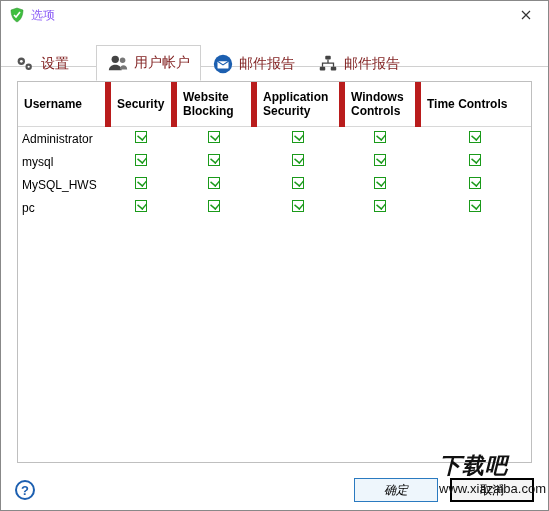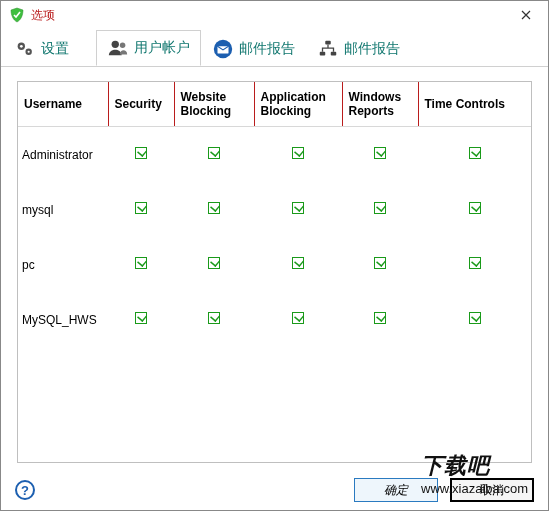--- a/index.html
+++ b/index.html
@@ -21,46 +21,46 @@
       height: 28px;
     }
     .titlebar-left {
       display: flex;
       align-items: center;
       gap: 6px;
     }
     .app-icon {
       width: 16px; height: 16px;
     }
-    .title-text { font-size: 12px; color: #b91c1c; }
+    .title-text { font-size: 12px; color: #8b5cf6; }
     .close-btn {
       width: 28px; height: 20px;
       display: flex; align-items: center; justify-content: center;
       cursor: pointer;
     }
     .close-btn svg { width: 10px; height: 10px; }
     .tabbar {
       display: flex;
       align-items: flex-end;
       padding: 0 2px;
       border-bottom: 1px solid #d0d0d0;
       height: 38px;
     }
     .tab {
       display: flex;
       align-items: center;
       gap: 5px;
       padding: 6px 10px;
       font-size: 14px;
-      color: #0f766e;
+      color: #7f1d1d;
       cursor: pointer;
       border: 1px solid transparent;
       border-bottom: none;
       position: relative;
-      top: 0;
+      top: 15px;
     }
     .tab.active {
       background: #fff;
       border: 1px solid #d0d0d0;
       border-bottom: 1px solid #fff;
       font-weight: 500;
       margin-left: 16px;
     }
     .tab-icon { width: 22px; height: 22px; display:flex; align-items:center; justify-content:center; }
     .content {
@@ -75,28 +75,28 @@
     table {
       width: 100%;
       border-collapse: collapse;
       font-size: 12px;
     }
     thead th {
       text-align: left;
       font-weight: 600;
       padding: 8px 6px;
       border-bottom: 1px solid #d8d8d8;
-      border-right: 1px solid #b91c1c;
+      border-right: 6px solid #b91c1c;
       background: #fff;
       white-space: normal;
       vertical-align: middle;
     }
     thead th:last-child { border-right: none; }
     tbody td {
-      padding: 20px 6px;
+      padding: 4px 6px;
       text-align: center;
       vertical-align: middle;
     }
     tbody td.uname { text-align: left; padding-left: 4px; }
     .chk {
       width: 12px; height: 12px;
       display: inline-block;
       border: 1px solid #1a9a1a;
       position: relative;
       background: #fff;
@@ -139,21 +139,21 @@
       cursor: pointer;
       padding: 0 14px;
     }
     .btn.primary {
       border: 1px solid #2a7ac0;
       background: #eef6fc;
       font-style: italic;
     }
     .watermark {
       position: absolute;
-      right: 20px;
+      right: 2px;
       bottom: 14px;
       font-size: 22px;
       font-weight: 900;
       color: #111;
       pointer-events: none;
       font-style: italic;
       letter-spacing: 1px;
       margin-top: 24px;
     }
     .watermark .sub {
@@ -238,22 +238,22 @@
 </div>
 
 <div class="content">
   <div class="table-frame">
     <table>
       <thead>
         <tr>
           <th style="width:90px">Username</th>
           <th style="width:66px">Security</th>
           <th style="width:80px">Website Blocking</th>
-          <th style="width:88px">Application Blocking</th>
-          <th style="width:76px">Windows Reports</th>
+          <th style="width:88px">Application Security</th>
+          <th style="width:76px">Windows Controls</th>
           <th>Time Controls</th>
         </tr>
       </thead>
       <tbody id="tbody">
           <tr>
             <td class="uname">Administrator</td>
             <td><span class="chk checked"></span></td>
             <td><span class="chk checked"></span></td>
             <td><span class="chk checked"></span></td>
             <td><span class="chk checked"></span></td>
@@ -261,29 +261,29 @@
           </tr>
           <tr>
             <td class="uname">mysql</td>
             <td><span class="chk checked"></span></td>
             <td><span class="chk checked"></span></td>
             <td><span class="chk checked"></span></td>
             <td><span class="chk checked"></span></td>
             <td><span class="chk checked"></span></td>
           </tr>
           <tr>
-            <td class="uname">pc</td>
+            <td class="uname">MySQL_HWS</td>
             <td><span class="chk checked"></span></td>
             <td><span class="chk checked"></span></td>
             <td><span class="chk checked"></span></td>
             <td><span class="chk checked"></span></td>
             <td><span class="chk checked"></span></td>
           </tr>
           <tr>
-            <td class="uname">MySQL_HWS</td>
+            <td class="uname">pc</td>
             <td><span class="chk checked"></span></td>
             <td><span class="chk checked"></span></td>
             <td><span class="chk checked"></span></td>
             <td><span class="chk checked"></span></td>
             <td><span class="chk checked"></span></td>
           </tr>
         </tbody>
     </table>
   </div>
 </div>

